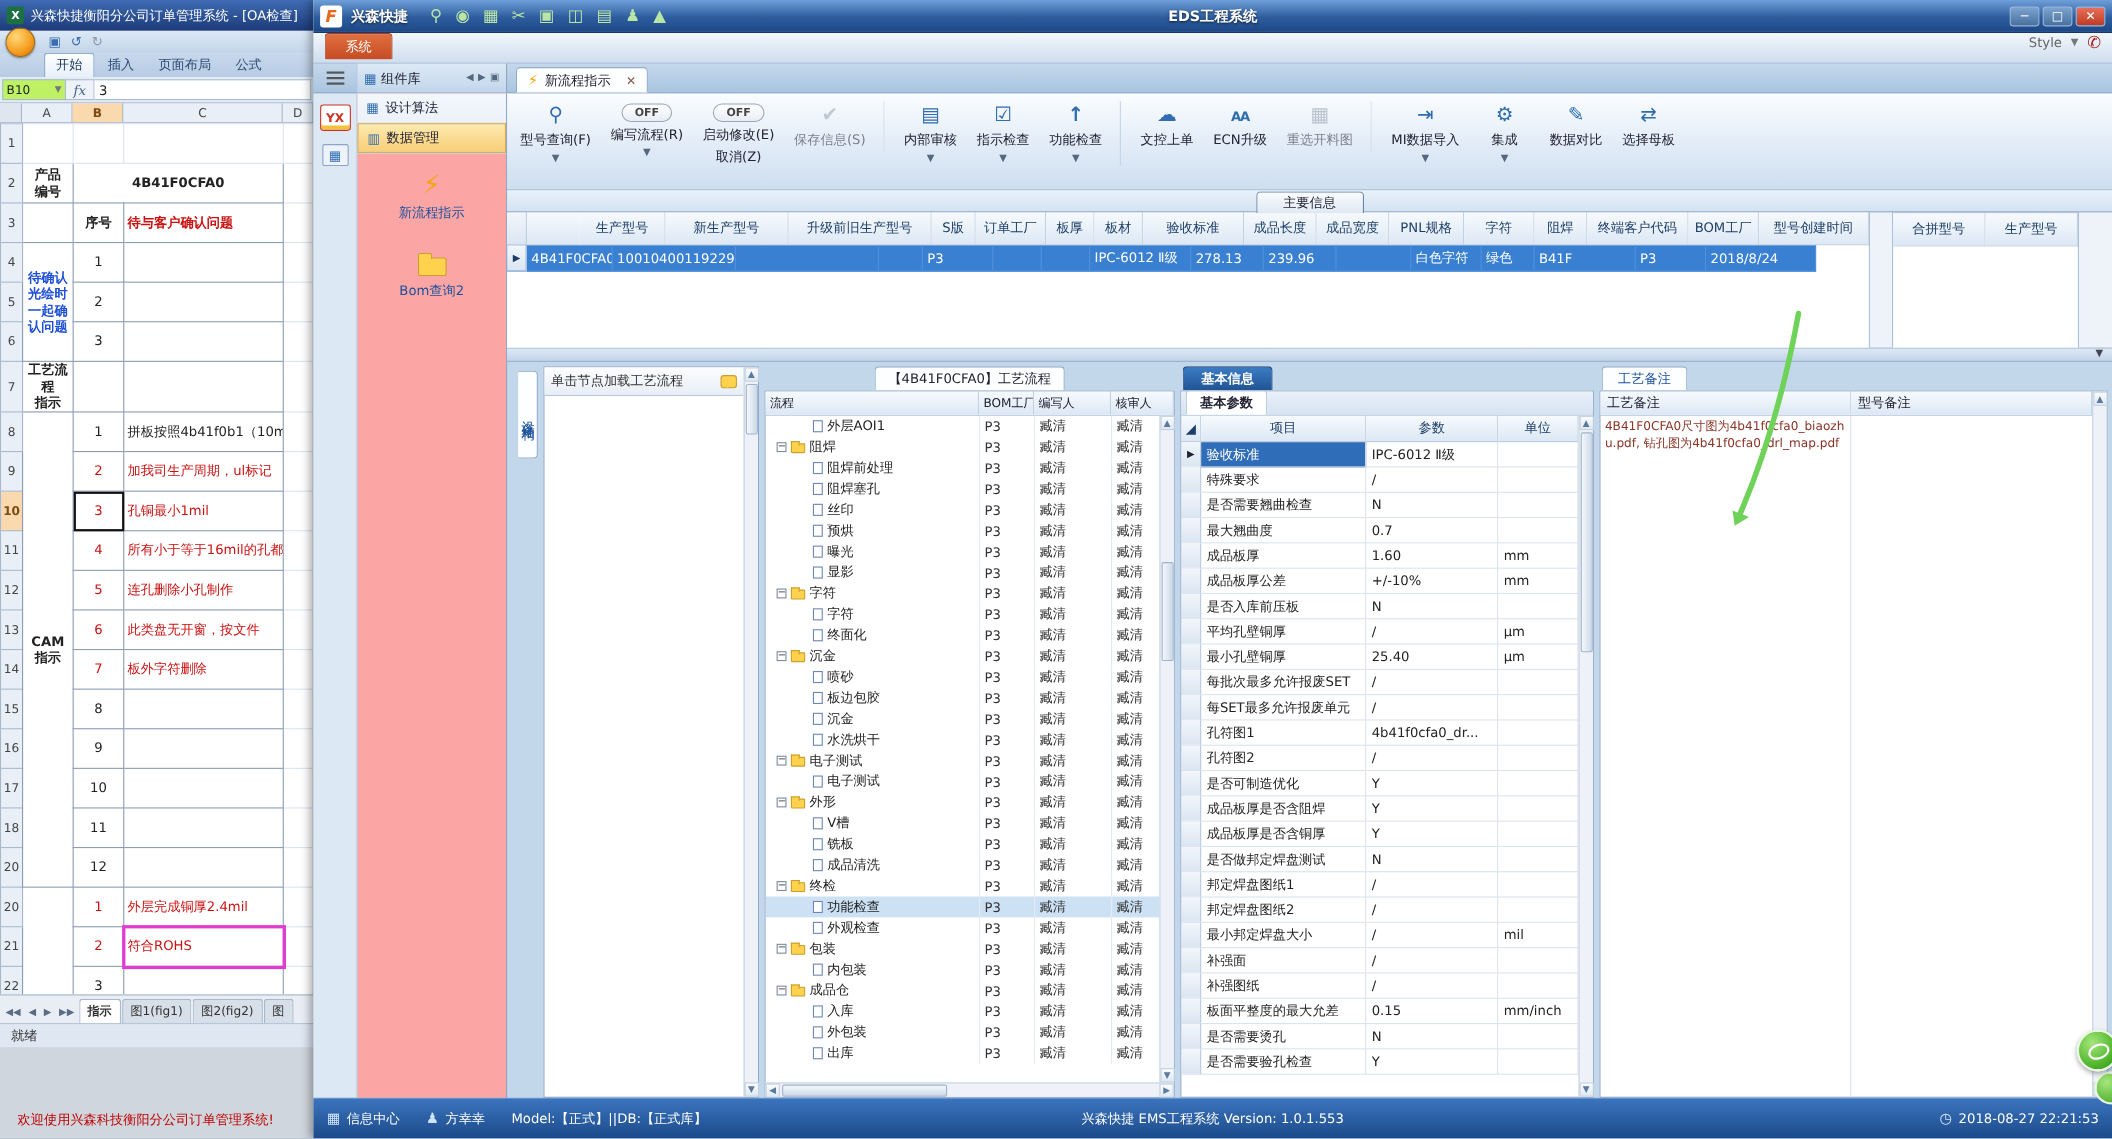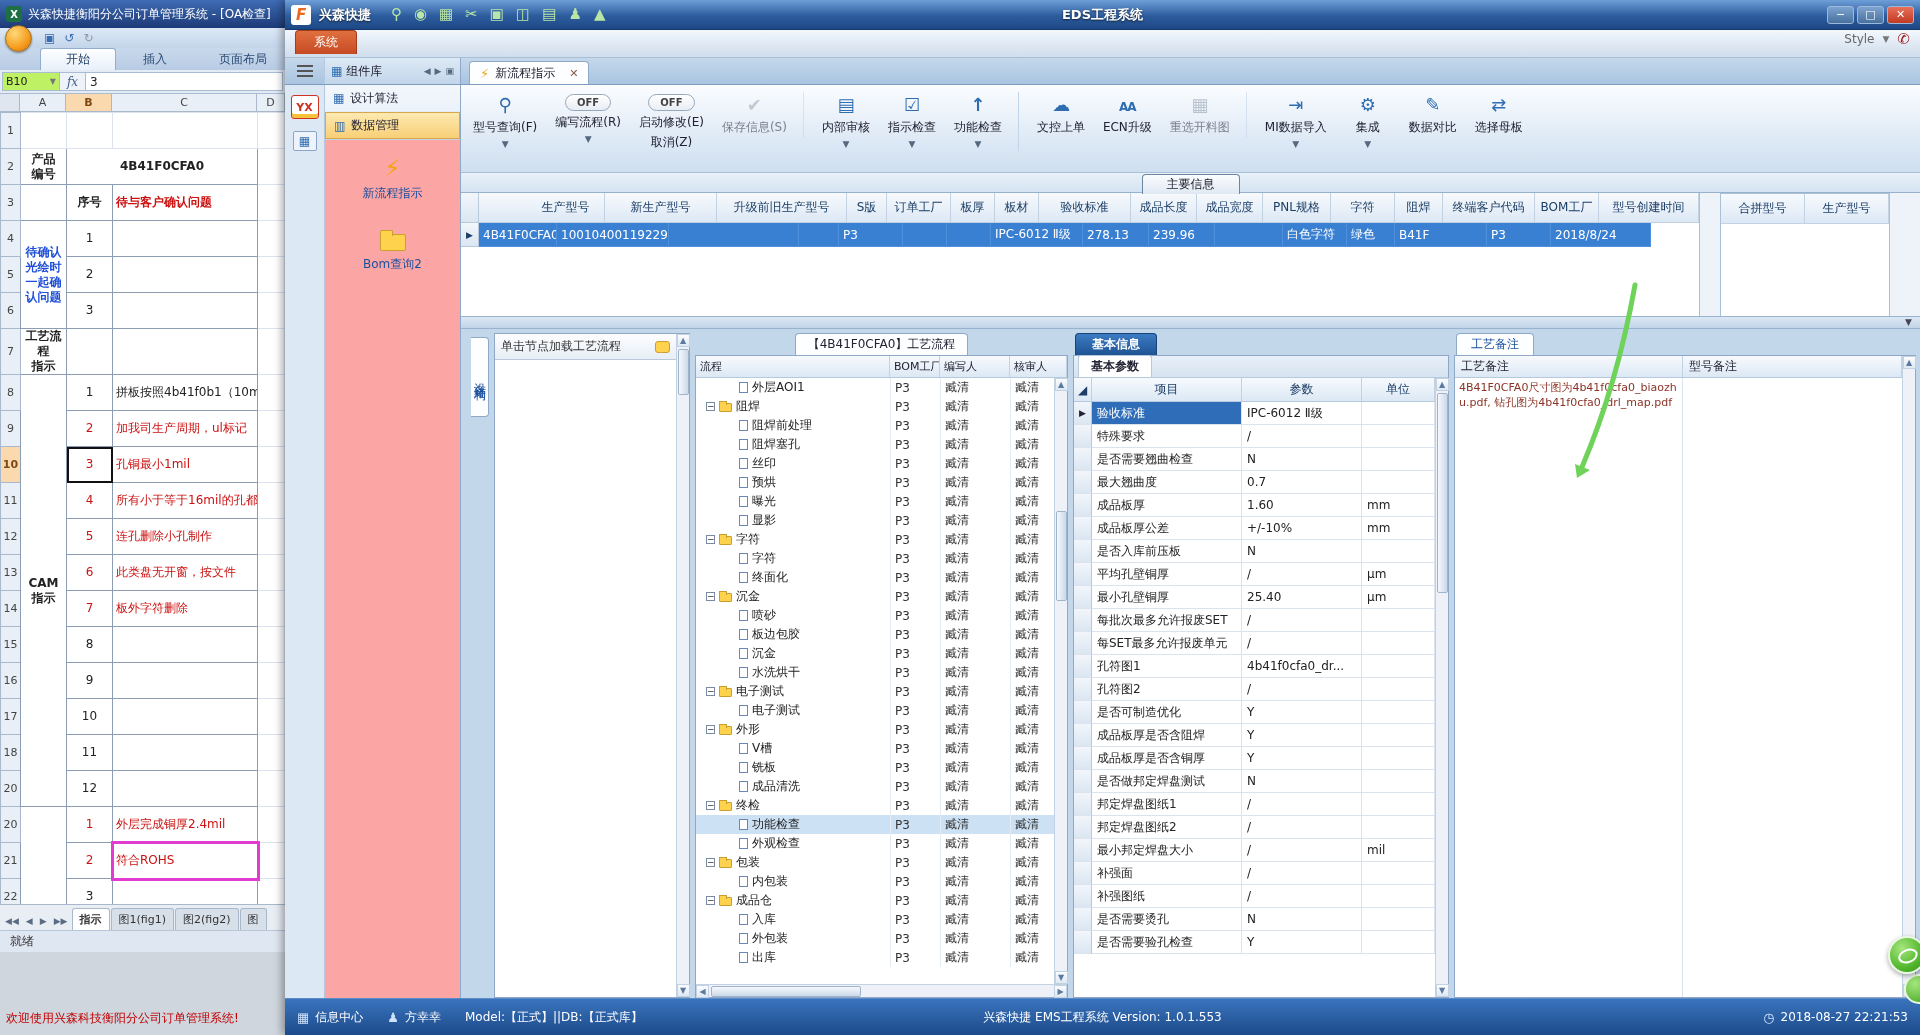--- a/index.html
+++ b/index.html
@@ -8,21 +8,21 @@
 #screen{position:relative;width:1920px;height:1035px;overflow:hidden;background:#cfd6de}
 
 
 .excel{position:absolute;left:0;top:0;width:285px;height:1035px;background:#cfd6de}
 .xl-title{height:28px;background:linear-gradient(#3f6cb4,#1c3a78);color:#fff;display:flex;align-items:center;padding:0 6px;gap:6px;font-size:12px;white-space:nowrap;overflow:hidden}
 .xl-appicon{width:16px;height:16px;background:#1d7044;border-radius:3px;color:#fff;font-size:10px;font-weight:bold;display:flex;align-items:center;justify-content:center;flex:0 0 auto}
 .xl-qat{height:20px;background:linear-gradient(#dce8f6,#c3d5ea);display:flex;align-items:center;gap:9px;padding-left:44px;color:#3a6db3;font-size:12px;position:relative}
 .office-btn{position:absolute;left:5px;top:-3px;width:27px;height:27px;border-radius:50%;background:radial-gradient(circle at 35% 30%,#ffd978,#f59b1e 60%,#c96f0a);border:1px solid #9c6b1f;box-shadow:0 1px 2px rgba(0,0,0,.4)}
 .qicon{line-height:1}
 .xl-ribbontabs{height:22px;background:linear-gradient(#c9d9ec,#b7cbe4);display:flex;align-items:flex-end;gap:2px;padding-left:40px;overflow:hidden}
-.xl-rtab{padding:2px 25px;font-size:12px;color:#2b4a73;border-radius:3px 3px 0 0;white-space:nowrap}
+.xl-rtab{padding:2px 10px;font-size:12px;color:#2b4a73;border-radius:3px 3px 0 0;white-space:nowrap}
 .xl-rtab.active-true{background:linear-gradient(#fdfeff,#e8f0fa);border:1px solid #93aecd;border-bottom:none;color:#1c3a5f}
 .xl-formula{height:24px;background:#e3ebf5;border-bottom:1px solid #a9bcd4;display:flex;align-items:stretch;padding:2px}
 .xl-namebox{width:58px;background:#bef264;border:1px solid #a9bcd4;display:flex;align-items:center;justify-content:space-between;padding:0 3px;font-size:11px}
 .xl-namebox .dd{font-size:8px;color:#777}
 .xl-fx{width:26px;display:flex;align-items:center;justify-content:center;font-family:"DejaVu Serif",serif;font-style:italic;color:#44608a;border:1px solid #a9bcd4;border-left:none;background:#eef3fa}
 .xl-fval{flex:1;background:#fff;border:1px solid #a9bcd4;border-left:none;display:flex;align-items:center;padding:0 4px}
 .xl-colheads{height:18px;display:flex;background:#e9eff7;border-bottom:1px solid #aab8cc}
 .xl-corner{width:20px;border-right:1px solid #aab8cc;background:#dfe6f0}
 .xl-ch{border-right:1px solid #aab8cc;display:flex;align-items:center;justify-content:center;font-size:11px;color:#444}
 .w-a{width:46px}.w-b{width:46px}.w-c{width:145px}.w-d{flex:1}
@@ -42,21 +42,21 @@
 .xl-table td.lblblue{color:#1f4fd8}
 .xl-table td.red{color:#cc1111}
 .xl-table td.bold{font-weight:bold}
 .xl-table td.boxed{outline:3px solid #e23bd0;outline-offset:-1px}
 .xl-table td.selcell{outline:2px solid #111;outline-offset:-2px}
 .xl-sheettabs{height:26px;background:#e9eef5;border-top:1px solid #aab8cc;display:flex;align-items:flex-end;gap:1px;padding-left:2px;overflow:hidden}
 .xl-nav{color:#5a6c84;font-size:9px;padding:0 3px 4px}
 .xl-stab{padding:3px 7px;font-size:11px;background:#d7dfe9;border:1px solid #aab8cc;border-bottom:none;border-radius:3px 3px 0 0;color:#333;white-space:nowrap}
 .xl-stab.active-true{background:#fff;font-weight:bold}
 .xl-status{height:22px;background:#dfe7f2;border-top:1px solid #b7c6d9;display:flex;align-items:center;padding:0 10px;color:#333}
-.xl-welcome{position:absolute;left:6px;bottom:8px;color:#c00000;font-size:12px;white-space:nowrap;overflow:hidden;width:275px}
+.xl-welcome{position:absolute;left:16px;bottom:8px;color:#c00000;font-size:12px;white-space:nowrap;overflow:hidden;width:275px}
 
 
 .eds{position:absolute;left:285px;top:0;width:1635px;height:1035px;background:#c3d7eb;box-shadow:-3px 0 8px rgba(0,0,0,.35);display:flex;flex-direction:column}
 .e-title{height:30px;background:linear-gradient(#6f9fd8,#2d5c9e 55%,#1d4886);display:flex;align-items:center;gap:8px;padding:0 6px;position:relative;border-bottom:1px solid #16376b;flex:0 0 30px}
 .e-flogo{width:20px;height:20px;background:#fff;border-radius:3px;color:#e8681c;font-weight:bold;font-style:italic;font-size:15px;display:flex;align-items:center;justify-content:center}
 .e-brand{color:#fff;font-weight:bold;font-size:13px;text-shadow:0 1px 2px #123}
 .e-ticons{display:flex;gap:12px;margin-left:12px}
 .e-ticon{color:#b9e6a6;font-size:15px;line-height:1}
 .name-search::before{content:"⚲"}.name-globe::before{content:"◉"}.name-modules::before{content:"▦"}.name-cut::before{content:"✂"}.name-package::before{content:"▣"}.name-exit::before{content:"◫"}.name-grid::before{content:"▤"}.name-user::before{content:"♟"}.name-chart::before{content:"▲"}
 .e-wtitle{position:absolute;left:0;right:0;text-align:center;color:#fff;font-size:13px;font-weight:bold;text-shadow:0 1px 2px #123;pointer-events:none}
@@ -1170,20 +1170,26 @@
                         <span class="pbu"></span>
                       </div>
                       <div class="pb-row">
                         <span class="pbg"></span>
                         <span class="pbi">补强图纸</span>
                         <span class="pbv">/</span>
                         <span class="pbu"></span>
                       </div>
                       <div class="pb-row">
                         <span class="pbg"></span>
+                        <span class="pbi">板面平整度的最大允差</span>
+                        <span class="pbv">0.15</span>
+                        <span class="pbu">mm/inch</span>
+                      </div>
+                      <div class="pb-row">
+                        <span class="pbg"></span>
                         <span class="pbi">是否需要烫孔</span>
                         <span class="pbv">N</span>
                         <span class="pbu"></span>
                       </div>
                       <div class="pb-row">
                         <span class="pbg"></span>
                         <span class="pbi">是否需要验孔检查</span>
                         <span class="pbv">Y</span>
                         <span class="pbu"></span>
                       </div>

